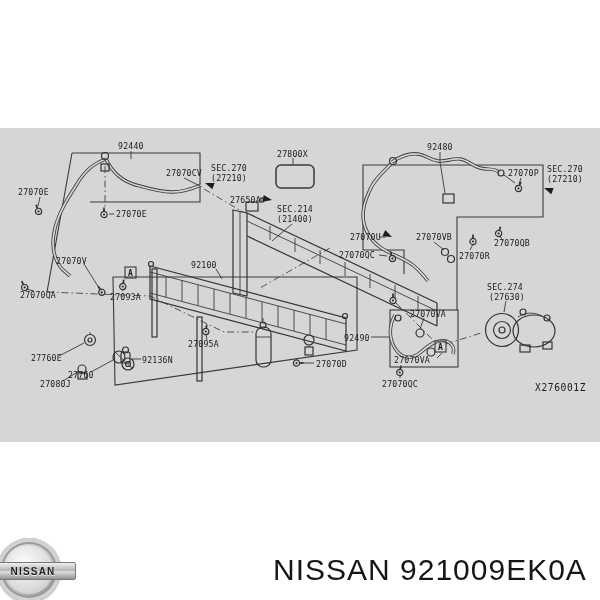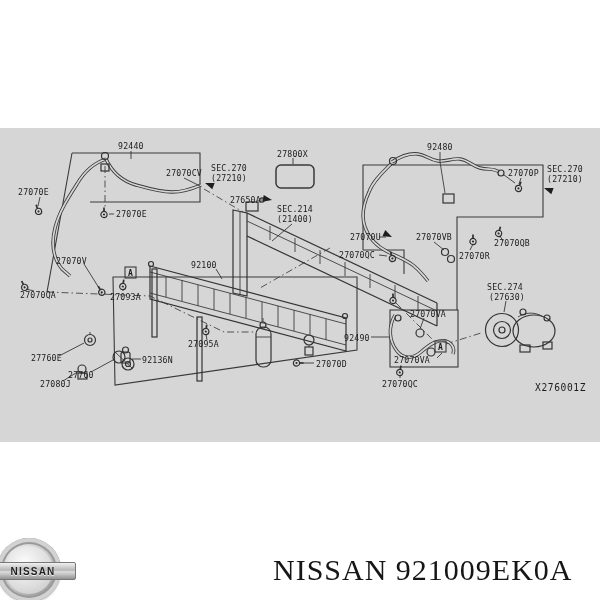--- a/index.html
+++ b/index.html
@@ -13,21 +13,21 @@
   svg text.marker{font-size:8px;font-weight:bold;text-anchor:middle;}
   .outline{fill:none;stroke:#3a3a3a;stroke-width:1.1;}
   .outline2{fill:none;stroke:#3a3a3a;stroke-width:1.5;}
   .part{fill:none;stroke:#333;stroke-width:1.2;}
   .partthin{fill:none;stroke:#3c3c3c;stroke-width:.9;}
   .tube-outer{fill:none;stroke:#3a3a3a;stroke-width:3.4;}
   .tube-inner{fill:none;stroke:#d6d6d6;stroke-width:1.7;}
   .leader{stroke:#2e2e2e;stroke-width:.85;fill:none;}
   .dashdot{stroke:#444;stroke-width:.9;fill:none;stroke-dasharray:7 3 1.5 3;}
   
-  .footer-title{position:absolute;left:273px;top:553px;font-family:Liberation Serif, serif;
+  .footer-title{position:absolute;left:273px;top:553px;font-family:Liberation Sans, sans-serif;
     font-size:30px;color:#161616;letter-spacing:1px;white-space:nowrap;}
   .badge{position:absolute;left:-3px;top:538px;width:64px;height:64px;border-radius:50%;
     background:radial-gradient(circle at 35% 30%, #f4f4f4, #bdbdbd 55%, #8d8d8d 78%, #707070);
     box-shadow:inset 0 0 0 4px #d2d2d2, inset 0 0 0 6px #9a9a9a, 0 1px 2px rgba(0,0,0,.25);}
   .badge-inner{position:absolute;left:8px;top:8px;width:48px;height:48px;border-radius:50%;
     background:radial-gradient(circle at 40% 35%, #fcfcfc, #dcdcdc 60%, #bfbfbf);}
   .badge-bar{position:absolute;left:-10px;top:562px;width:84px;height:16px;border:1px solid #787878;border-radius:2px;
     background:linear-gradient(#f1f1f1, #b6b6b6 45%, #dedede 55%, #929292);
     display:flex;align-items:center;justify-content:center;
     font-family:"Liberation Sans",sans-serif;font-weight:bold;font-size:10px;color:#1f1f1f;

